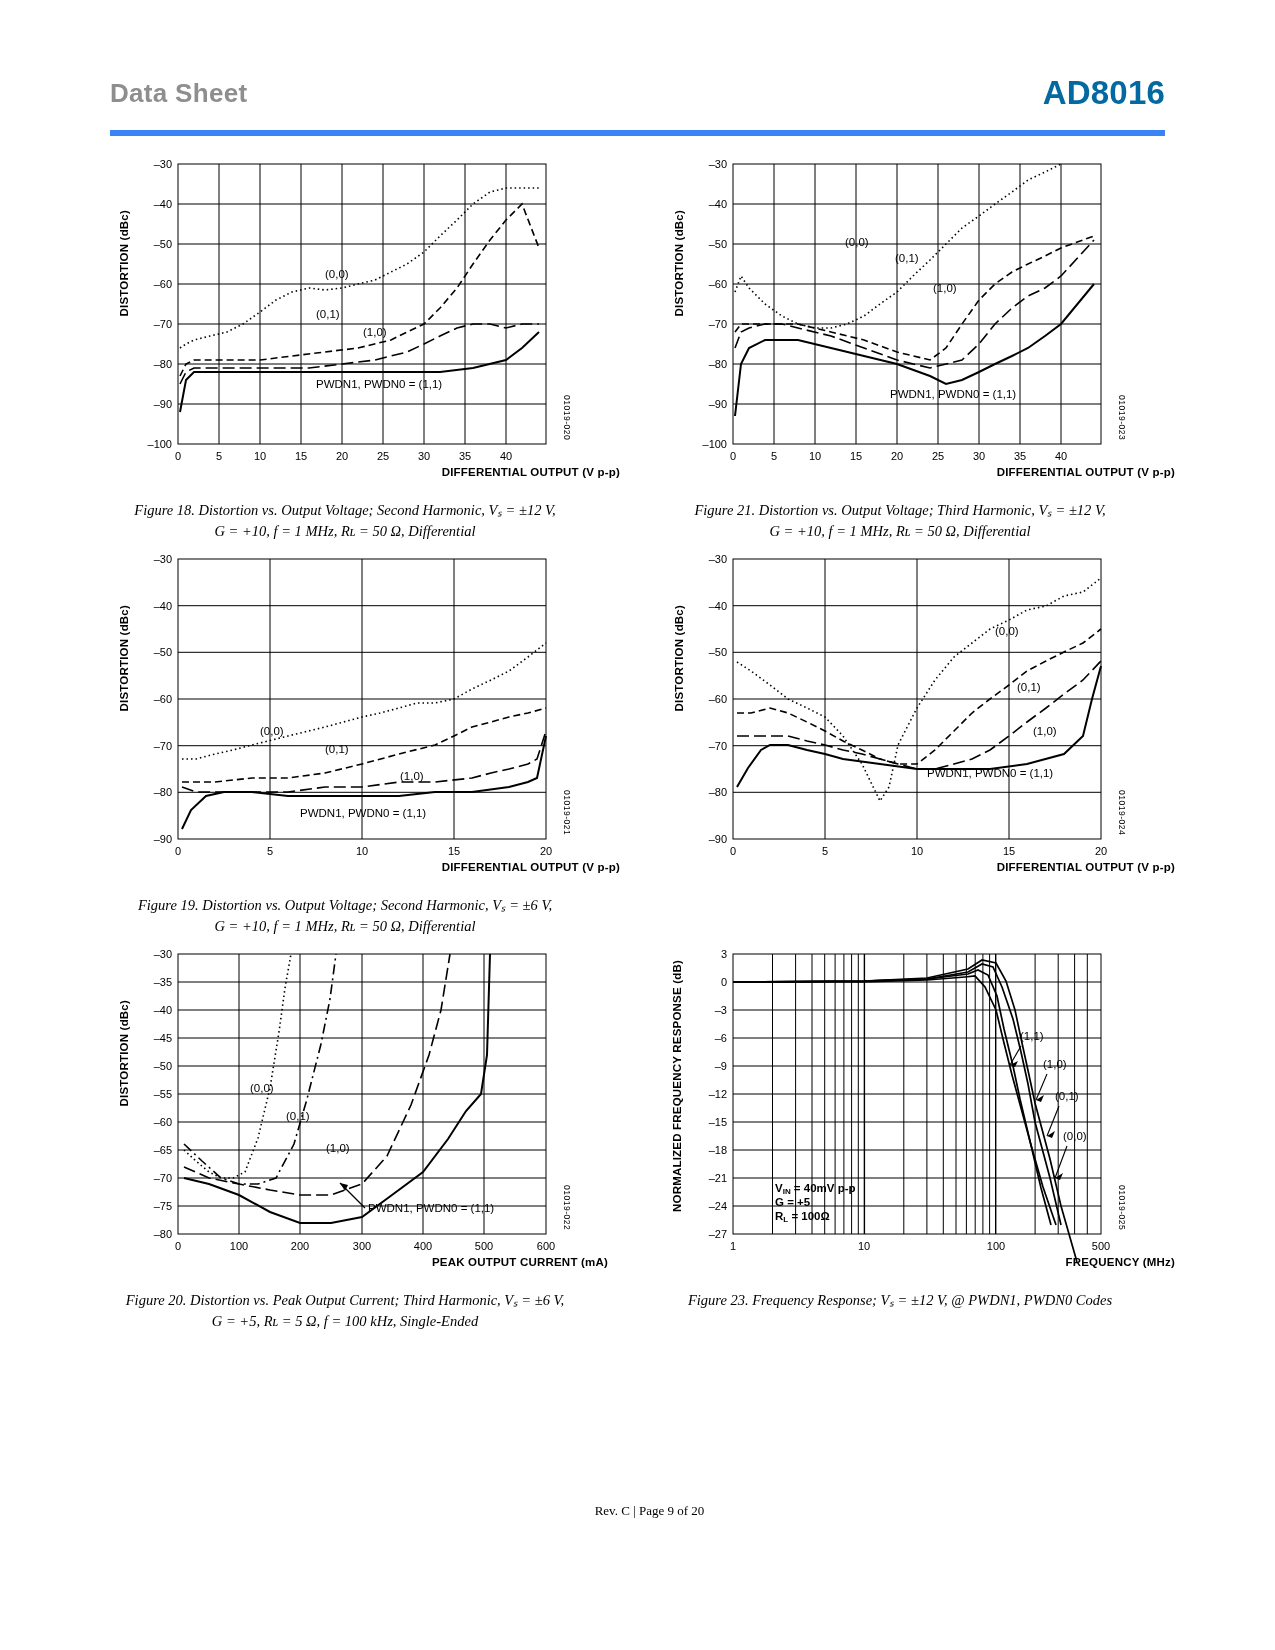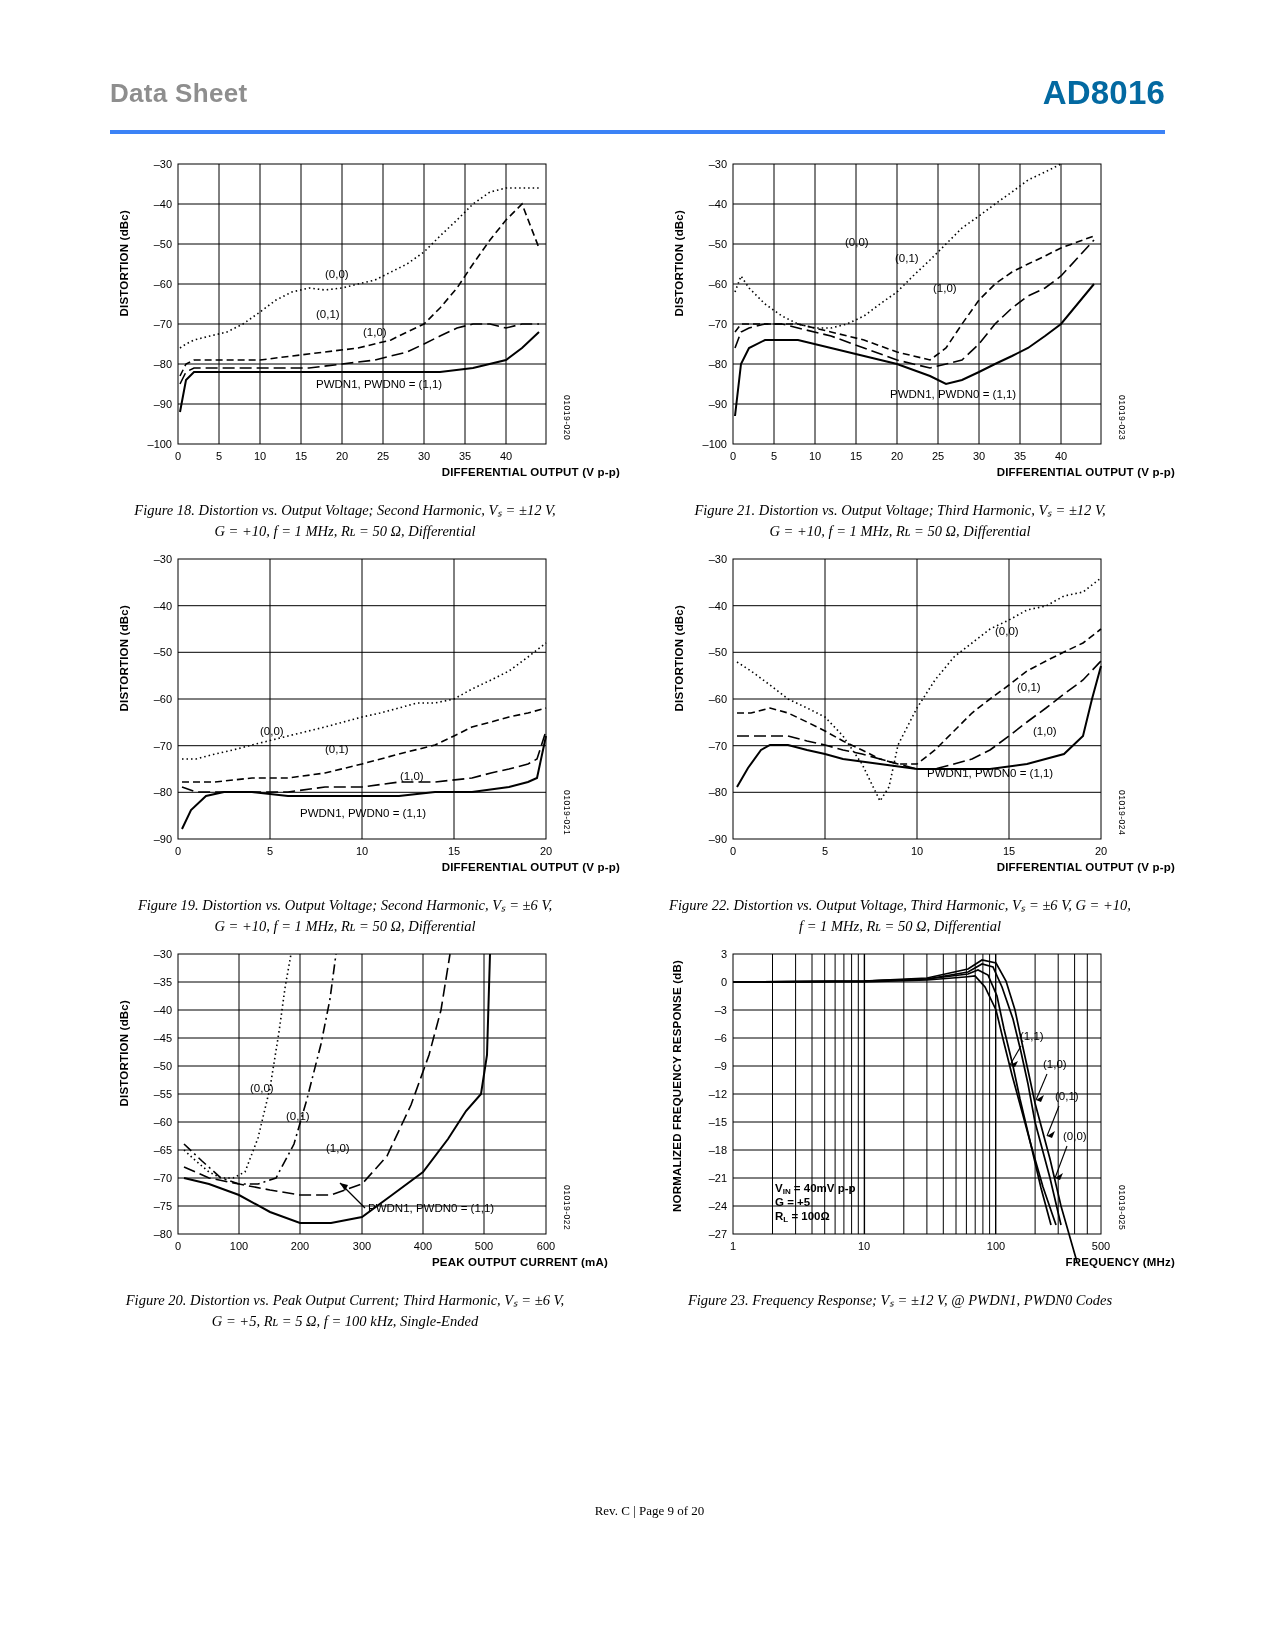--- a/index.html
+++ b/index.html
@@ -8,21 +8,21 @@
     background:#ffffff;
     font-family:"Liberation Sans", sans-serif;
     color:#000;
     position:relative;
   }
   .page{position:absolute;left:0;top:0;width:1275px;height:1650px;}
 
   
   .header{
     position:absolute;left:110px;top:78px;width:1055px;height:52px;
-    border-bottom:4px solid #3b82f6;
+    border-bottom:6px solid #3b82f6;
   }
   .header-left{
     position:absolute;left:0;top:0;
     font-size:26px;color:#8e8e8e;font-weight:600;
     letter-spacing:.3px;
   }
   .header-right{
     position:absolute;right:0;top:-4px;
     font-size:33px;color:#0369a1;font-weight:bold;
     letter-spacing:.2px;
@@ -309,24 +309,20 @@
           <text x="330" y="90">(0,0)</text>
           <text x="352" y="146">(0,1)</text>
           <text x="368" y="190">(1,0)</text>
           <text x="262" y="232">PWDN1, PWDN0 = (1,1)</text>
         </g>
       </svg>
       <div class="ylab" style="left:8px;top:60px;">DISTORTION (dBc)</div>
       <div class="xlab" style="left:40px;top:316px;">DIFFERENTIAL OUTPUT (V p-p)</div>
       <div class="idcode" style="left:452px;top:245px;">01019-024</div>
     </div>
-    <div class="caption" style="margin-top:6px;">
-      <span>Figure 22. Distortion vs. Output Voltage, Third Harmonic, Vₛ = ±6 V, G = +10,</span><br>
-      <span>f = 1 MHz, Rʟ = 50 Ω, Differential</span>
-    </div>
   </div>
 
   <div class="fig" style="left:110px;top:940px;width:470px;">
     <div class="plot-wrap">
       <svg width="470" height="340" viewBox="0 0 470 340">
         <g stroke="#000" stroke-width="1" fill="none">
           <rect x="68" y="14" width="368" height="280"></rect>
           <line x1="129" y1="14" x2="129" y2="294"></line>
           <line x1="190" y1="14" x2="190" y2="294"></line>
           <line x1="252" y1="14" x2="252" y2="294"></line>

